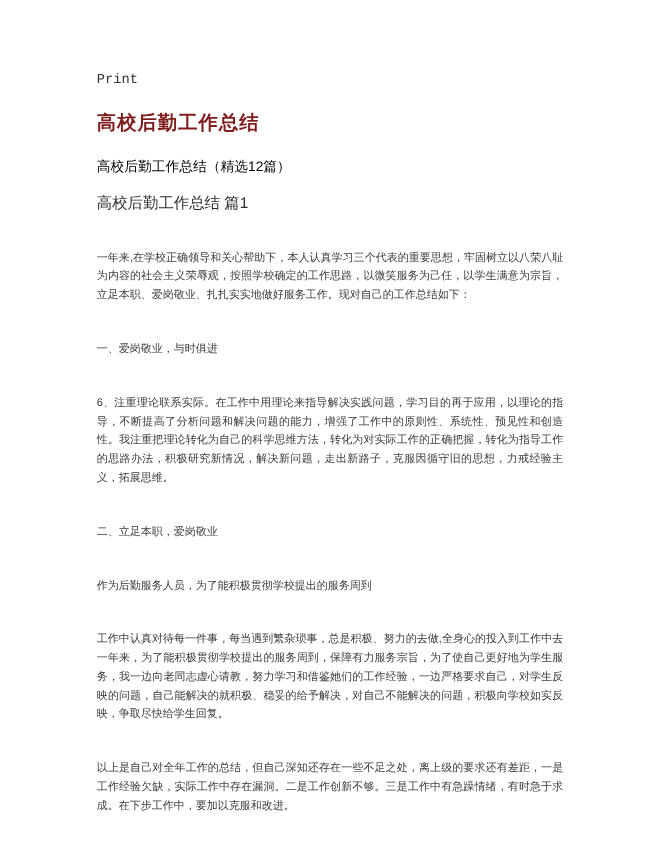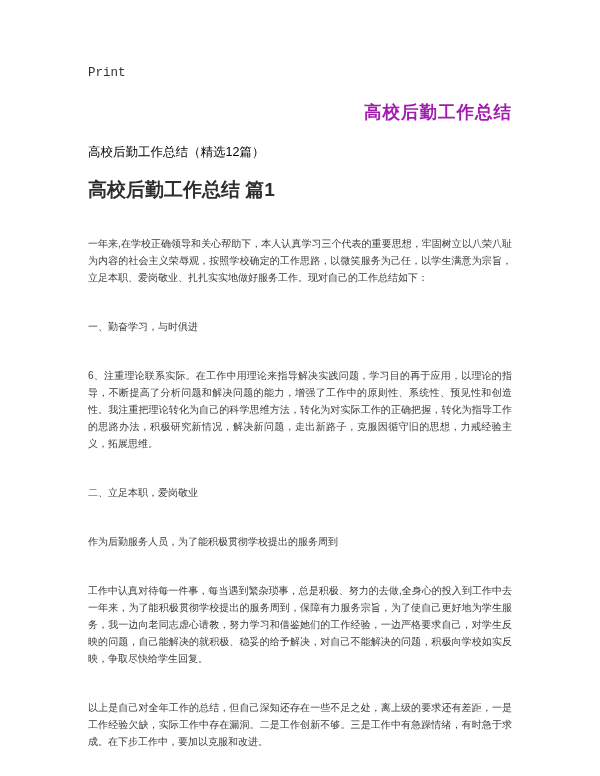--- a/index.html
+++ b/index.html
@@ -26,33 +26,33 @@
     font-family: Liberation Mono, monospace;
     font-size: 12.5px;
     color: #333333;
     text-decoration: none;
     cursor: pointer;
     margin: 0 0 10px 0;
   }
   .doc-title {
     font-size: 17.5px;
     font-weight: bold;
-    text-align: right;
-    color: #a21caf;
+    text-align: left;
+    color: #7f1d1d;
     margin: 10px 0 20px 0;
     letter-spacing: 1px;
   }
   .doc-subtitle {
     font-size: 12.5px;
     color: #000000;
     margin: 0 0 10px 0;
   }
   .block-heading {
-    font-size: 19px;
-    font-weight: bold;
+    font-size: 14px;
+    font-weight: normal;
     color: #2e2e2e;
     margin: 16px 0;
   }
   .block-para {
     font-size: 10px;
     line-height: 17px;
     color: #3a3a3a;
     margin: 32px 0;
     text-align: justify;
     text-justify: inter-ideograph;
@@ -66,21 +66,21 @@
   <a class="print-link">Print</a>
 
   <h1 class="doc-title">高校后勤工作总结</h1>
 
   <div class="doc-subtitle">高校后勤工作总结（精选12篇）</div>
 
   <div class="block-heading">高校后勤工作总结 篇1</div>
 
   <p class="block-para">一年来,在学校正确领导和关心帮助下，本人认真学习三个代表的重要思想，牢固树立以八荣八耻为内容的社会主义荣辱观，按照学校确定的工作思路，以微笑服务为己任，以学生满意为宗旨，立足本职、爱岗敬业、扎扎实实地做好服务工作。现对自己的工作总结如下：</p>
 
-  <p class="block-para">一、勤奋学习，与时俱进</p>
+  <p class="block-para">一、爱岗敬业，与时俱进</p>
 
 
   <p class="block-para">6、注重理论联系实际。在工作中用理论来指导解决实践问题，学习目的再于应用，以理论的指导，不断提高了分析问题和解决问题的能力，增强了工作中的原则性、系统性、预见性和创造性。我注重把理论转化为自己的科学思维方法，转化为对实际工作的正确把握，转化为指导工作的思路办法，积极研究新情况，解决新问题，走出新路子，克服因循守旧的思想，力戒经验主义，拓展思维。</p>
 
   <p class="block-para">二、立足本职，爱岗敬业</p>
 
   <p class="block-para">作为后勤服务人员，为了能积极贯彻学校提出的服务周到</p>
 
   <p class="block-para">工作中认真对待每一件事，每当遇到繁杂琐事，总是积极、努力的去做,全身心的投入到工作中去 一年来，为了能积极贯彻学校提出的服务周到，保障有力服务宗旨，为了使自己更好地为学生服务，我一边向老同志虚心请教，努力学习和借鉴她们的工作经验，一边严格要求自己，对学生反映的问题，自己能解决的就积极、稳妥的给予解决，对自己不能解决的问题，积极向学校如实反映，争取尽快给学生回复。</p>
 

